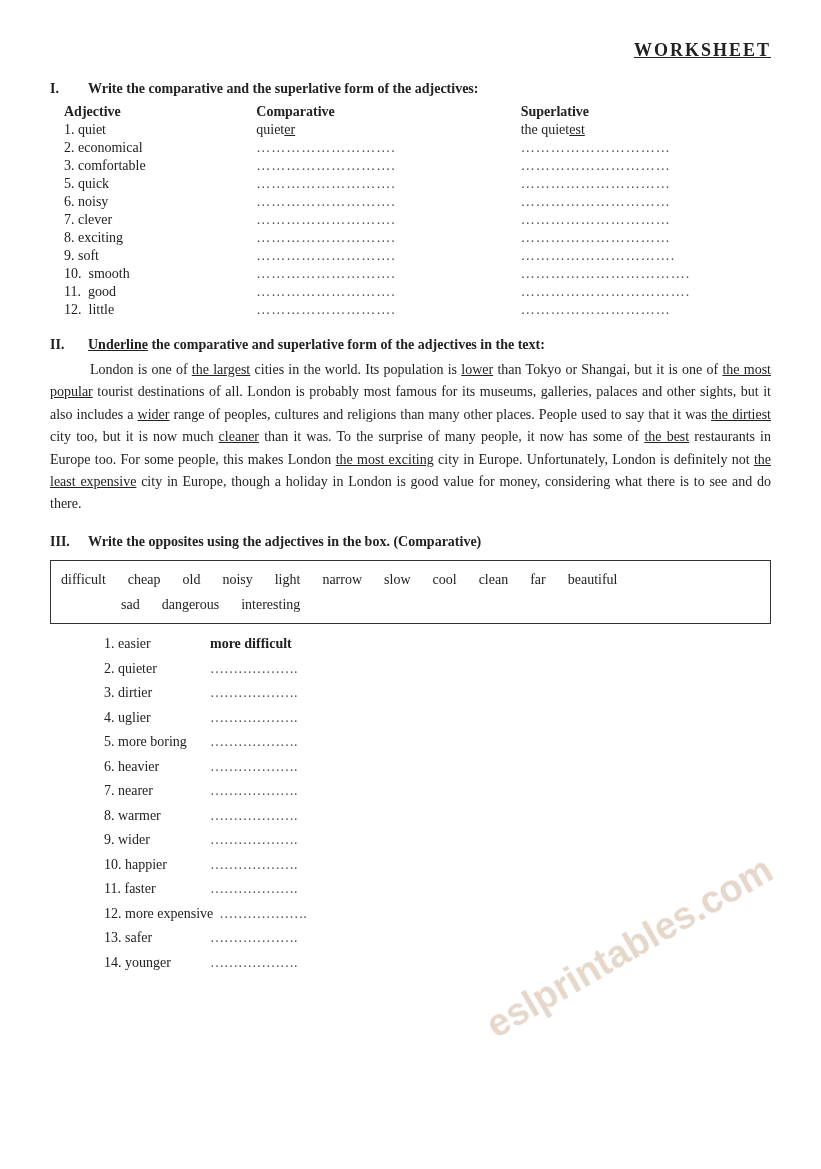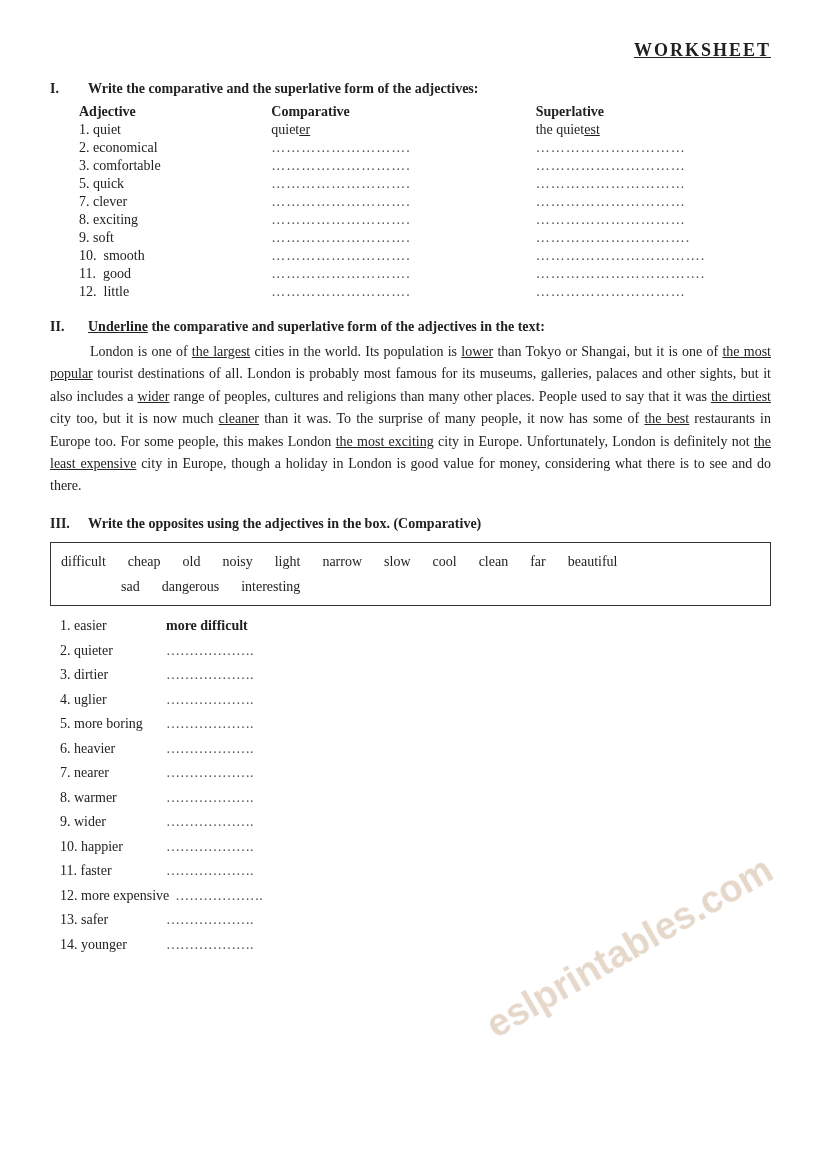--- a/index.html
+++ b/index.html
@@ -34,21 +34,21 @@
       font-weight: bold;
       min-width: 30px;
     }
     .underline { text-decoration: underline; }
 
     
     .adj-table {
       width: 100%;
       border-collapse: collapse;
       margin-top: 4px;
-      margin-left: 25px;
+      margin-left: 10px;
     }
     .adj-table th {
       font-weight: bold;
       text-align: left;
       padding: 1px 4px;
       font-size: 14px;
     }
     .adj-table td {
       padding: 1px 4px;
       font-size: 14px;
@@ -95,20 +95,21 @@
       font-size: 14px;
     }
     .opp-row {
       display: flex;
       align-items: baseline;
       line-height: 1.75;
       gap: 6px;
     }
     .opp-num {
       min-width: 100px;
+      margin-left: 44px;
     }
     .opp-answer {
       font-weight: bold;
     }
     .opp-dots {
       color: #555;
     }
 
     
     .watermark {
@@ -153,20 +154,25 @@
         <td class="dots">……………………….</td>
         <td class="dots">…………………………</td>
       </tr>
       <tr>
         <td>3. comfortable</td>
         <td class="dots">……………………….</td>
         <td class="dots">…………………………</td>
       </tr>
       <tr>
         <td>5. quick</td>
+        <td class="dots">……………………….</td>
+        <td class="dots">…………………………</td>
+      </tr>
+      <tr>
+        <td>6. noisy</td>
         <td class="dots">……………………….</td>
         <td class="dots">…………………………</td>
       </tr>
       <tr>
         <td>7. clever</td>
         <td class="dots">……………………….</td>
         <td class="dots">…………………………</td>
       </tr>
       <tr>
         <td>8. exciting</td>

